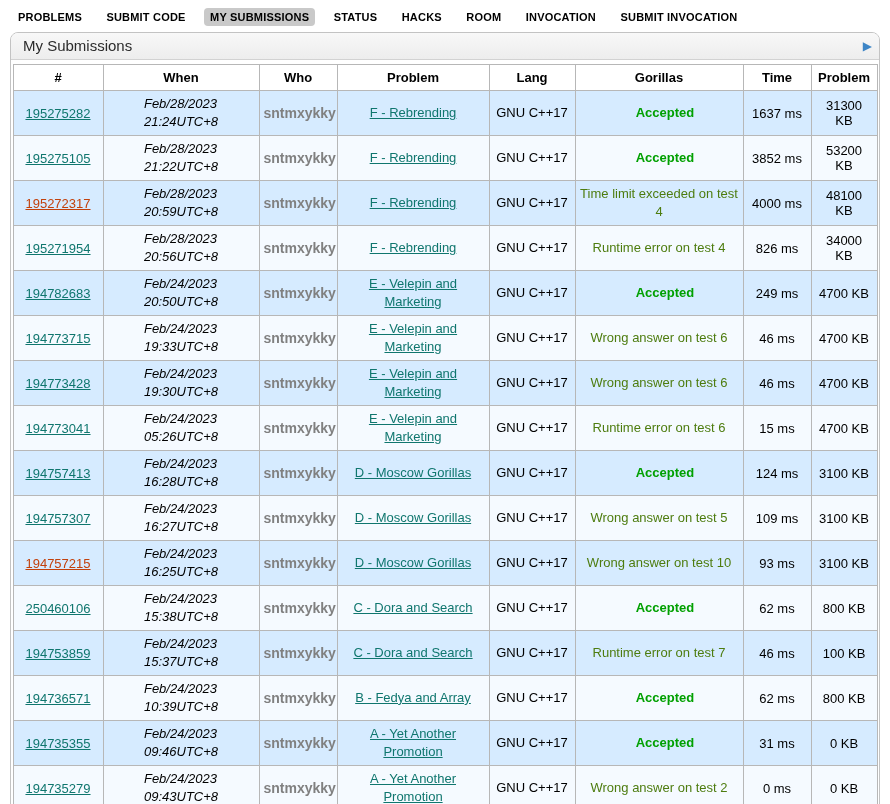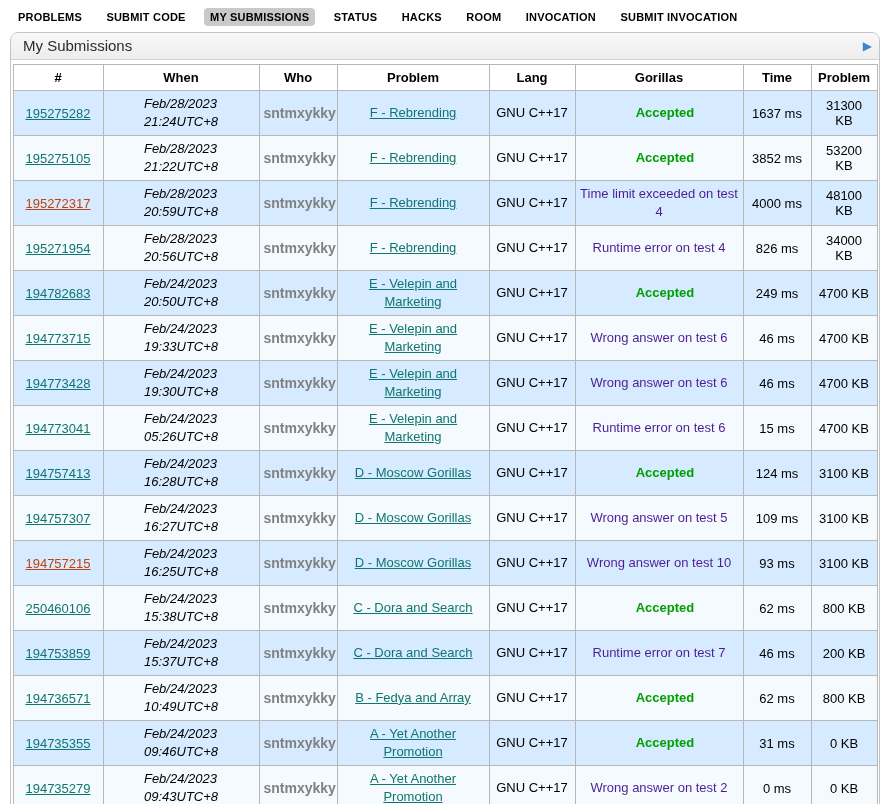--- a/index.html
+++ b/index.html
@@ -73,21 +73,21 @@
   .status-table tbody tr:nth-child(even) { background: #f5faff; }
 
   a.cf-link { color: #0f766e; text-decoration: underline; cursor: pointer; }
   a.cf-link.visited { color: #c2410c; }
 
   .when-inner { display: inline-block; text-align: left; line-height: 1.35; font-style: italic; }
   .tz { font-size: 13px; }
 
   .who-cell span { color: #808080; font-weight: bold; font-size: 14px; cursor: pointer; }
 
-  .verdict { color: #4c1d95; cursor: pointer; line-height: 1.4; display: inline-block; }
+  .verdict { color: #4d7c0f; cursor: pointer; line-height: 1.4; display: inline-block; }
   .verdict.verdict-accepted { color: #00a000; font-weight: bold; margin-left: 12px; }
 
   .lang-cell { line-height: 1.4; }
   .problem-cell a { line-height: 1.4; display: inline-block; }
 </style>
 </head>
 <body>
 
 <div class="page">
 
@@ -467,32 +467,32 @@
       <span>sntmxykky</span>
     </td>
     <td class="problem-cell">
       <a class="cf-link">C - Dora and Search</a>
     </td>
     <td class="lang-cell">GNU C++17</td>
     <td class="verdict-cell">
       <span class="verdict">Runtime error on test 7</span>
     </td>
     <td class="time-cell">46 ms</td>
-    <td class="memory-cell">200 KB</td>
+    <td class="memory-cell">100 KB</td>
   </tr>
 
   <tr>
     <td class="id-cell">
       <a class="cf-link">194736571</a>
     </td>
     <td class="when-cell">
       <span class="when-inner">
         <div>Feb/24/2023</div>
         <div>
-          <span>10:49</span><span class="tz">UTC+8</span>
+          <span>10:39</span><span class="tz">UTC+8</span>
         </div>
       </span>
     </td>
     <td class="who-cell">
       <span>sntmxykky</span>
     </td>
     <td class="problem-cell">
       <a class="cf-link">B - Fedya and Array</a>
     </td>
     <td class="lang-cell">GNU C++17</td>

